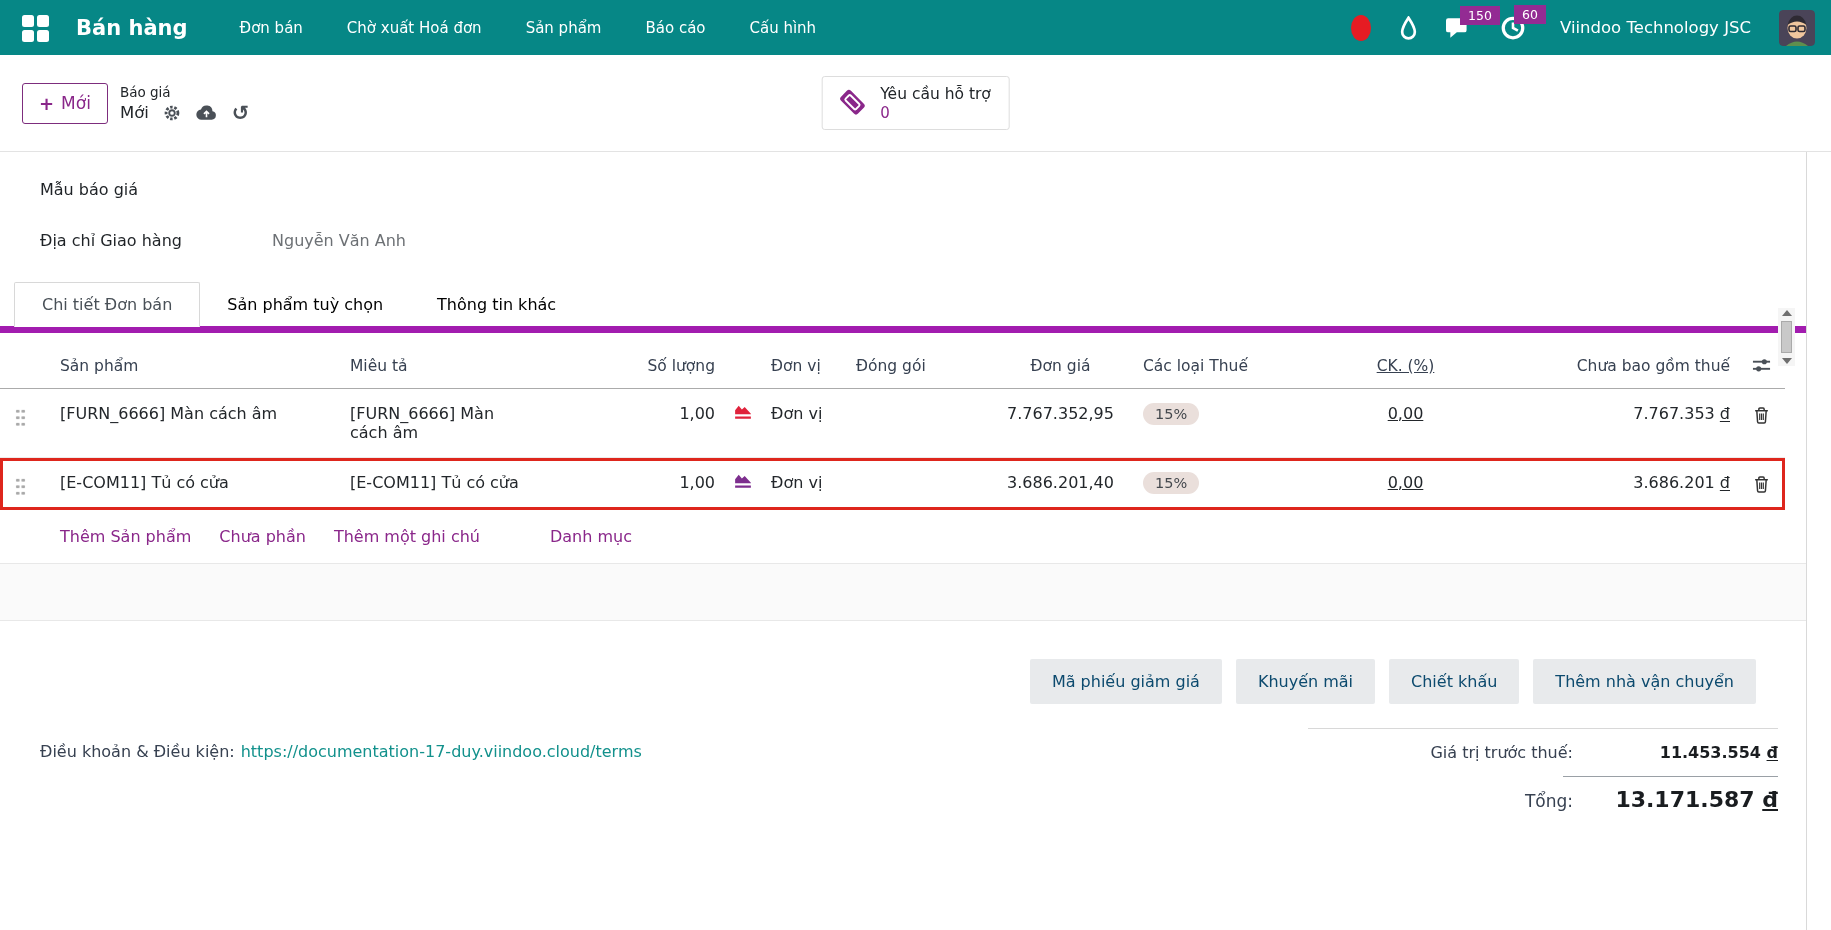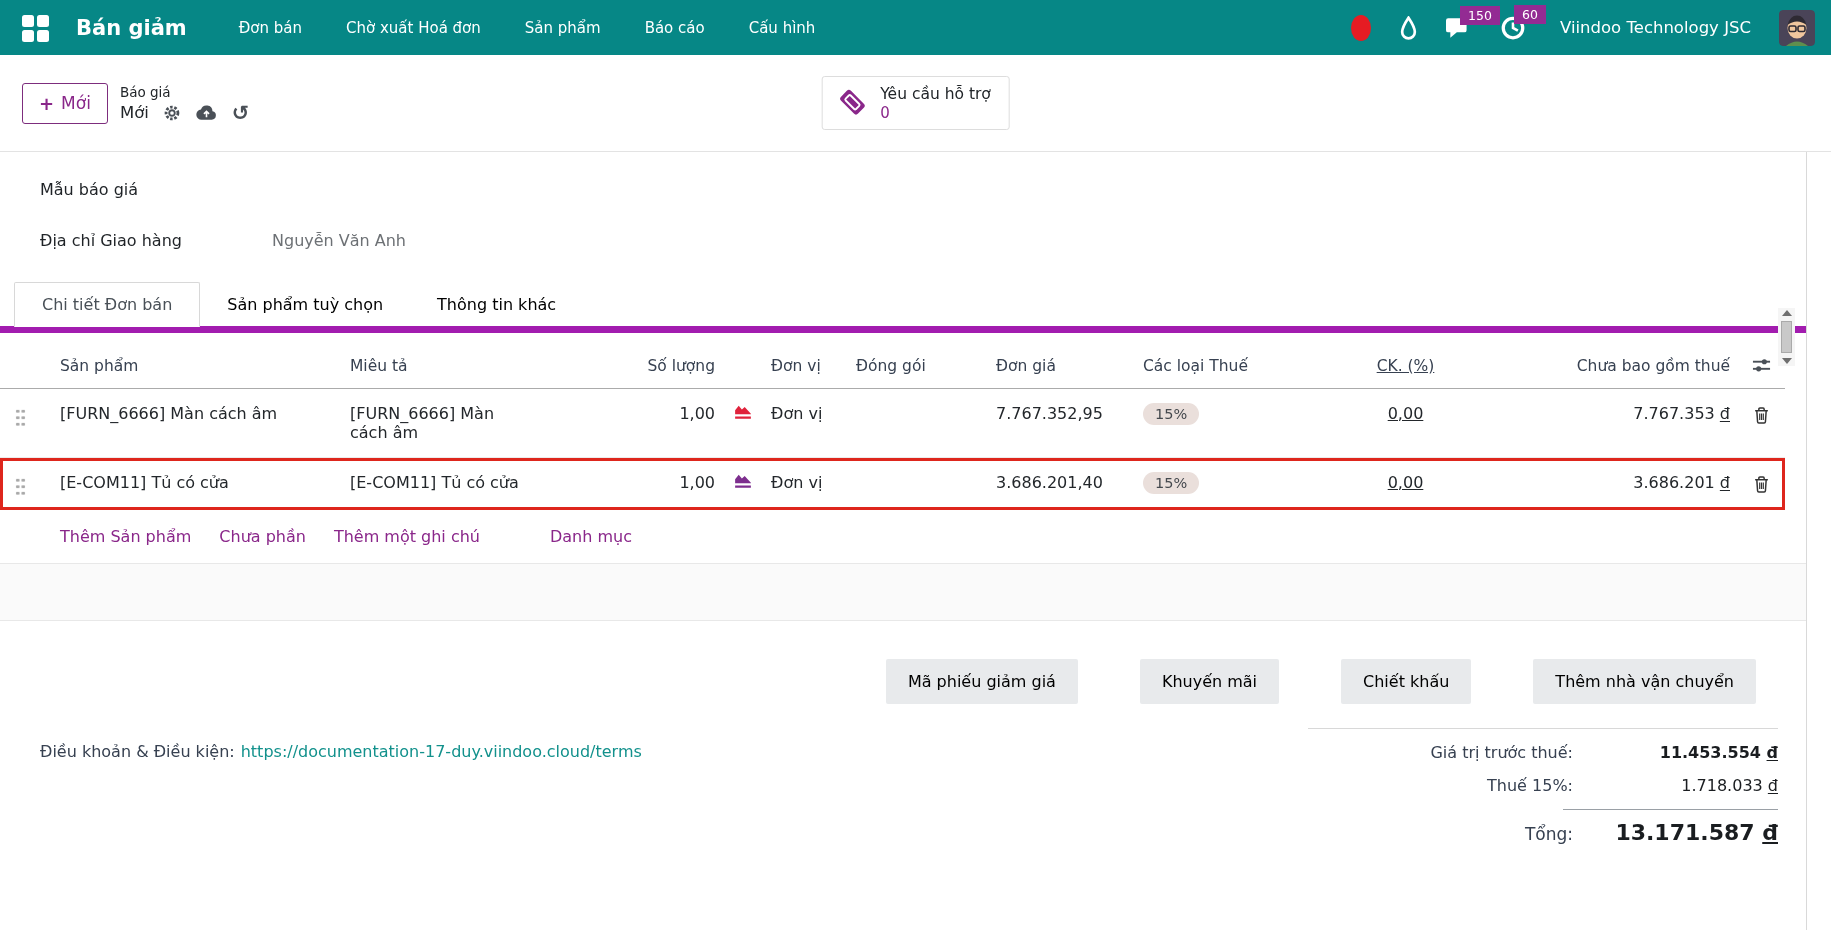--- a/index.html
+++ b/index.html
@@ -50,42 +50,42 @@
   
   .t-row { display:flex; align-items:flex-start; width:1785px; }
   .cell { padding:0 8px; white-space:nowrap; }
   .c-handle{width:40px; display:flex; justify-content:center;}
   .c-prod{width:300px; padding-left:20px;}
   .c-desc{width:278px; padding-left:10px; white-space:pre-line;}
   .c-qty{width:105px; text-align:right;}
   .c-chart{width:40px; display:flex; justify-content:center;}
   .c-uom{width:85px;}
   .c-pack{width:140px;}
-  .c-price{width:145px; text-align:left;}
+  .c-price{width:145px; text-align:center;}
   .c-tax{width:175px; padding-left:10px;}
   .c-ck{width:195px; text-align:center;text-decoration:underline;}
   .c-sub{width:235px; text-align:right;}
   .c-trash{width:47px; display:flex; justify-content:center;}
   .thead { font-size:15.5px; font-weight:500; color:#374151; padding:24px 0 13px 0; border-bottom:1px solid #ababab; }
   .thead .c-trash { align-items:center; }
   .line { font-size:16px; color:#23272b; padding:15px 0; border-bottom:1px solid #ececec; cursor:pointer; }
   .line.highlight { box-shadow:inset 0 0 0 3px #de261d; border-bottom:none; }
   .drag-dots { width:11px; height:18px; margin-top:4px;
     background-image:radial-gradient(circle,#a9a9a9 1.6px,transparent 1.8px);
     background-size:5.5px 6.5px; background-position:0 0; cursor:grab; }
   .pill { display:inline-block; background:#eadfdb; color:#45494e; font-size:14.5px; border-radius:14px; padding:3px 12px; margin-top:-3px; }
   .cur { text-decoration:underline; text-underline-offset:2px; }
   .links-row { display:flex; gap:28px; padding:17px 0 17px 60px; font-size:16px; }
   .links-row a { color:#8a278a; text-decoration:none; cursor:pointer; }
   .links-row a:last-child { margin-left:42px; }
   .empty-stripe { height:58px; background:#fafafa; border-top:1px solid #e8e8e8; border-bottom:1px solid #e8e8e8; }
 
   
   .actions { margin-top:38px; display:flex; justify-content:flex-end; gap:14px; padding-right:50px; }
-  .actions button { background:#e8eaec; border:none; border-radius:2px; color:#000000; font-size:16px; padding:13px 22px; font-family:inherit; cursor:pointer; white-space:nowrap;margin-left:48px; }
+  .actions button { background:#e8eaec; border:none; border-radius:2px; color:#0c4a6e; font-size:16px; padding:13px 22px; font-family:inherit; cursor:pointer; white-space:nowrap; }
   .bottom { display:flex; justify-content:space-between; margin-top:24px; padding-left:40px; padding-right:28px; }
   .terms { font-size:16px; color:#374151; margin-top:14px; }
   .terms a { color:#12918c; text-decoration:none; cursor:pointer; margin-left:6px; }
   .totals { width:470px; border-top:1px solid #d8d8d8; padding-top:14px; }
   .tot-row { display:flex; justify-content:flex-end; align-items:baseline; margin-bottom:14px; }
   .tot-label { font-size:16px; color:#374151; }
   .tot-val { width:205px; text-align:right; font-size:16px; color:#1a1d20; }
   .tot-val.bold { font-weight:bold; }
   .tot-div { border-top:1px solid #9aa0a6; width:215px; margin:4px 0 10px auto; }
   .grand .tot-label { font-size:17px; }
@@ -100,21 +100,21 @@
 </head>
 <body>
 
 <div class="topbar">
   <div class="grid-icon">
       <span></span>
       <span></span>
       <span></span>
       <span></span>
     </div>
-  <div class="app-name">Bán giảm</div>
+  <div class="app-name">Bán hàng</div>
   <div class="menu">
     <span>Đơn bán</span>
     <span>Chờ xuất Hoá đơn</span>
     <span>Sản phẩm</span>
     <span>Báo cáo</span>
     <span>Cấu hình</span>
   </div>
   <div class="top-right">
     <div class="rec-dot"></div>
     <div class="ticon">
@@ -307,24 +307,20 @@
 
   <div class="bottom">
     <div class="terms">
       <span>Điều khoản &amp; Điều kiện:</span><a>https://documentation-17-duy.viindoo.cloud/terms</a>
     </div>
     <div class="totals">
       <div class="tot-row">
         <span class="tot-label">Giá trị trước thuế:</span>
         <span class="tot-val bold"><span>11.453.554</span> <span class="cur">đ</span></span>
       </div>
-      <div class="tot-row">
-        <span class="tot-label">Thuế 15%:</span>
-        <span class="tot-val"><span>1.718.033</span> <span class="cur">đ</span></span>
-      </div>
       <div class="tot-div"></div>
       <div class="tot-row grand">
         <span class="tot-label">Tổng:</span>
         <span class="tot-val"><span>13.171.587</span> <span class="cur">đ</span></span>
       </div>
     </div>
   </div>
 
   <div class="sb">
     <span class="tri-up"></span>

